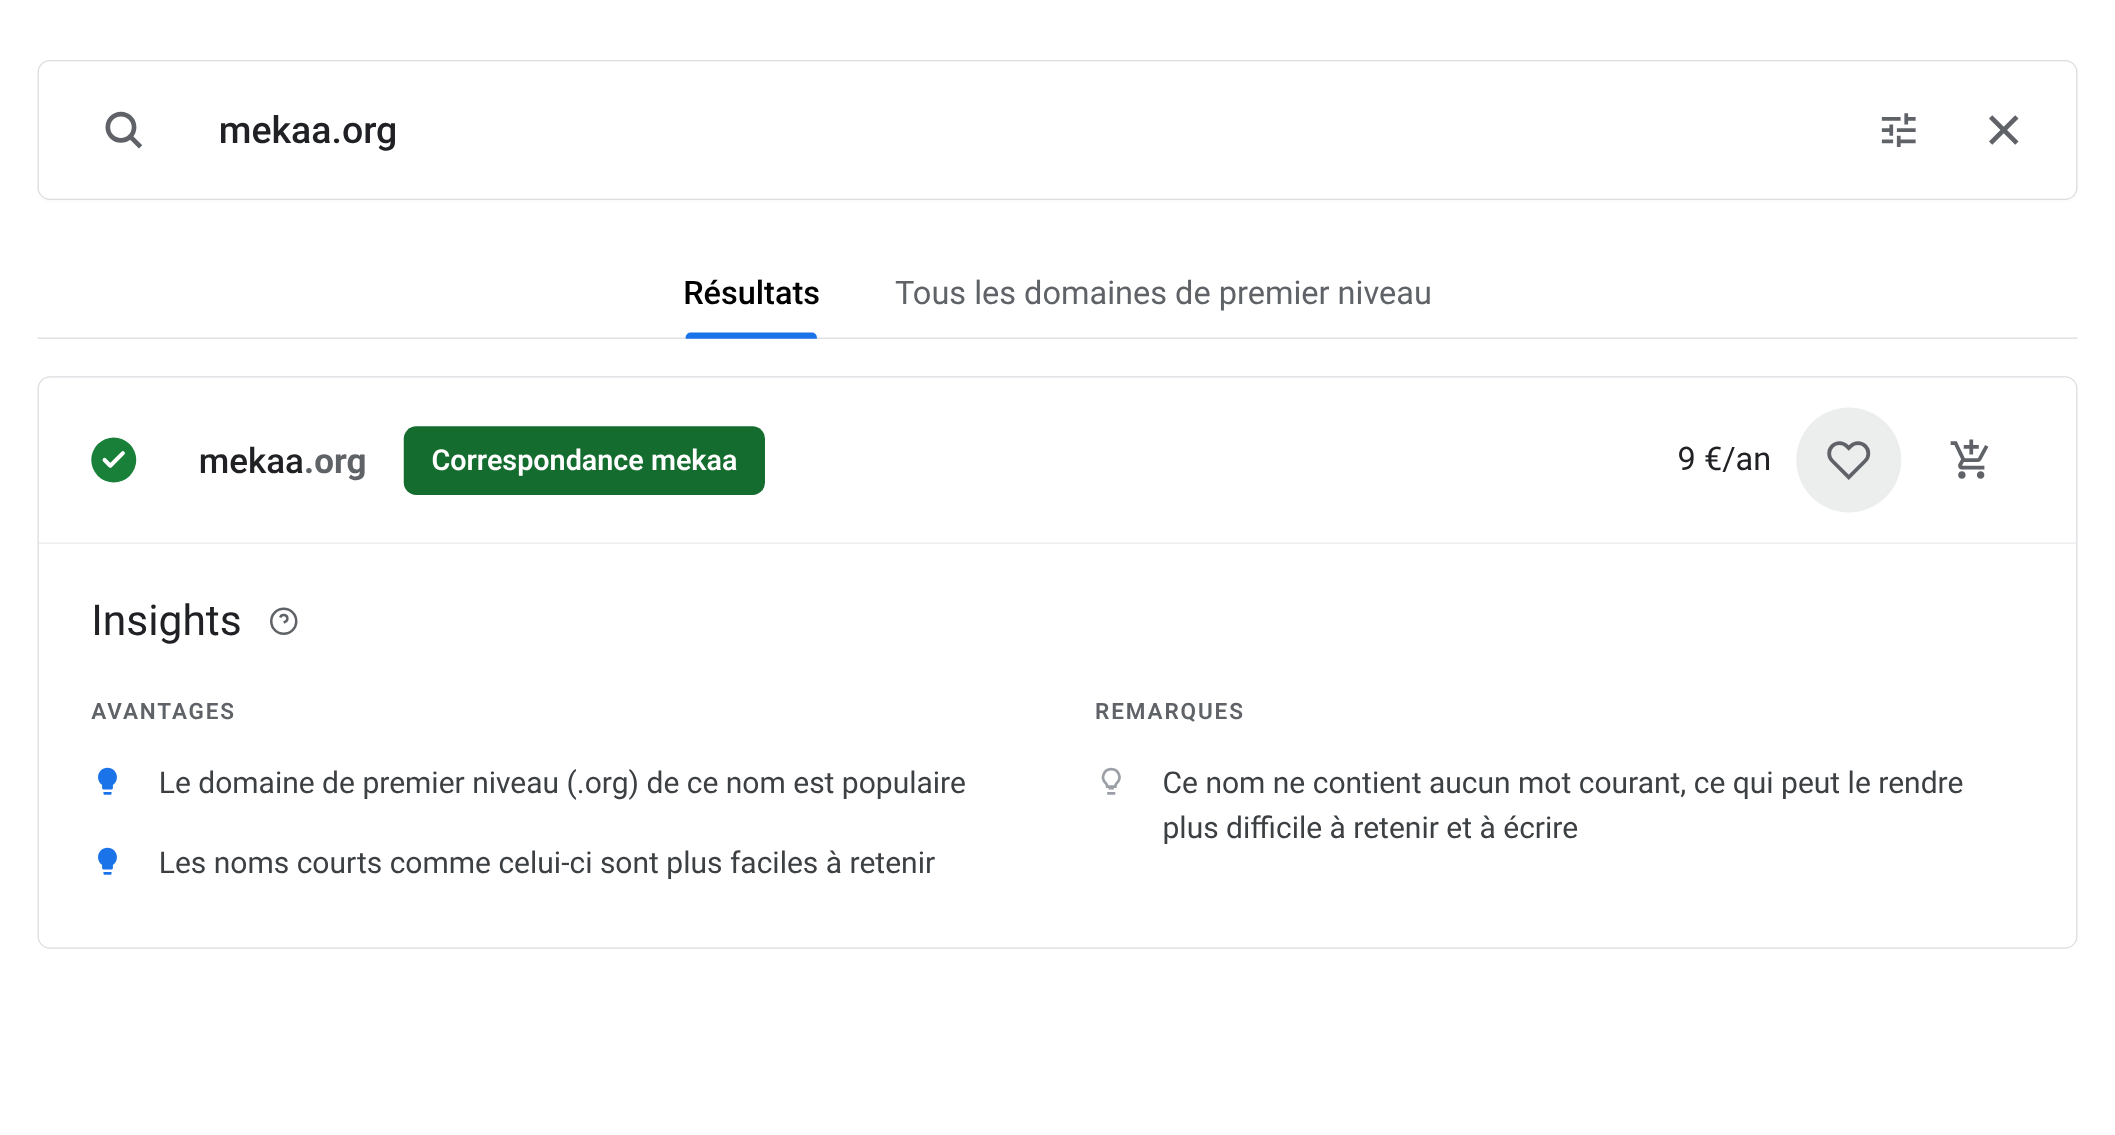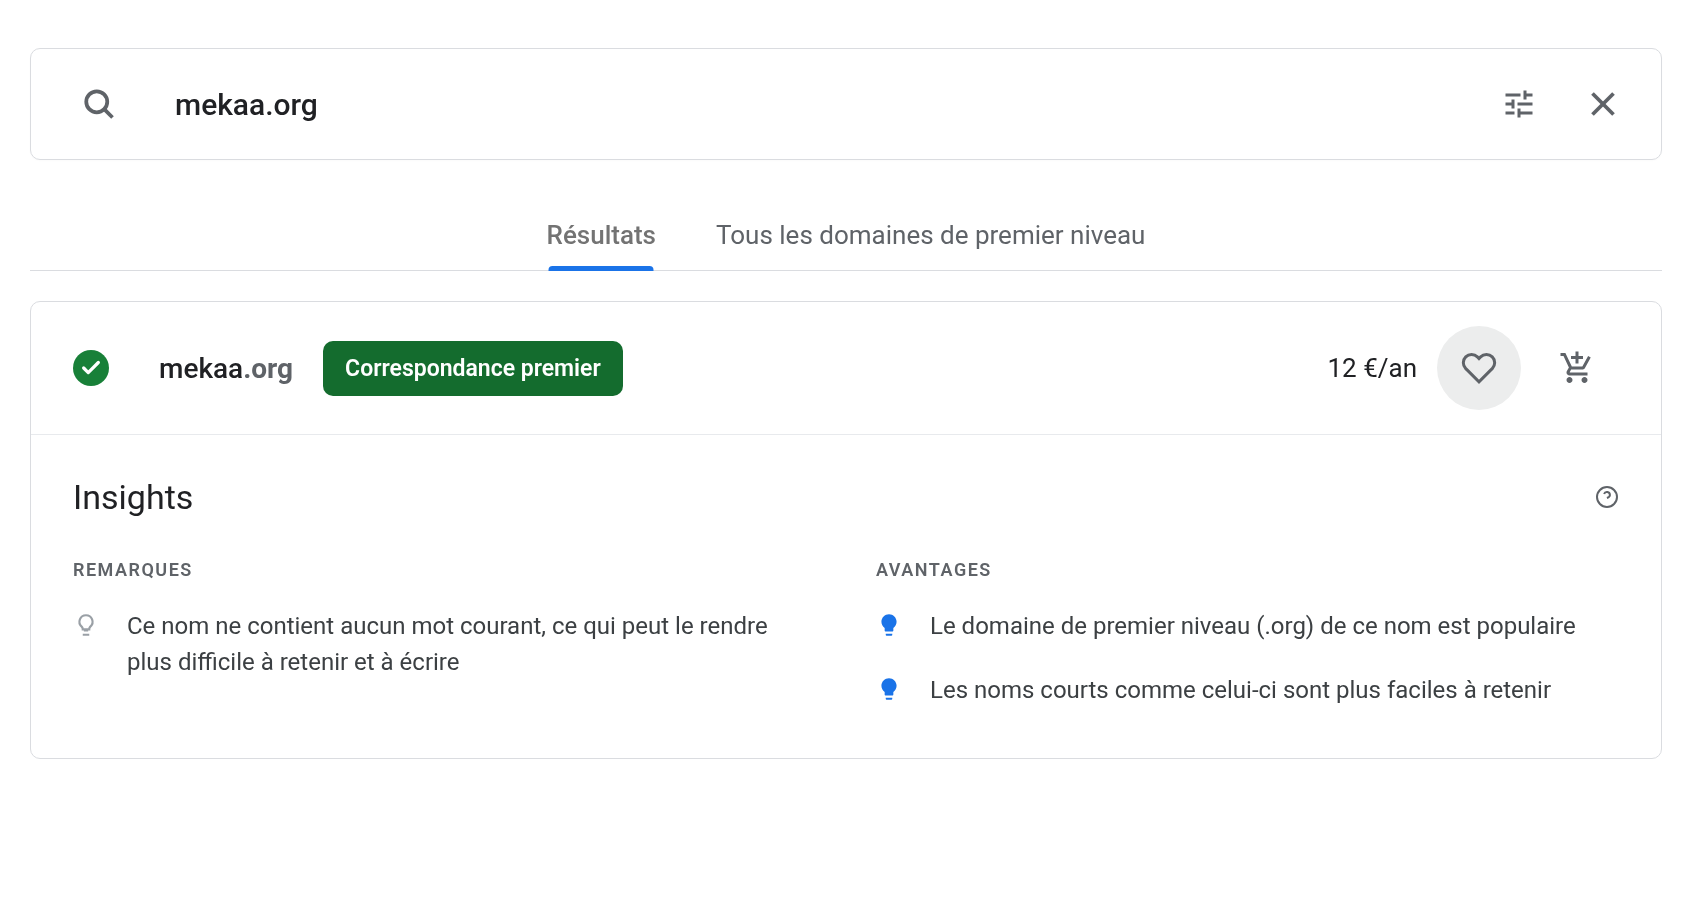--- a/index.html
+++ b/index.html
@@ -63,21 +63,21 @@
   margin-top: 40px;
 }
 .tab {
   padding: 20px 30px;
   font-size: 26px;
   color: #5f6368;
   cursor: pointer;
   position: relative;
 }
 .tab.active {
-  color: #737373;
+  color: #000000;
   font-weight: 500;
 }
 .tab.active::after {
   content: '';
   position: absolute;
   bottom: -1px;
   left: 50%;
   transform: translateX(-50%);
   width: 105px;
   height: 5px;
@@ -148,21 +148,20 @@
 .icon-btn.heart { background: #eceded; }
 .icon-btn svg { width: 36px; height: 36px; color: #5f6368; }
 .insights {
   padding: 42px 42px 50px 42px;
 }
 .insights-title-row {
   display: flex;
   align-items: center;
   gap: 22px;
   margin-bottom: 42px;
-  justify-content: space-between;
 }
 .insights-title {
   font-size: 34px;
   font-weight: 400;
   color: #202124;
 }
 .help-icon {
   width: 24px;
   height: 24px;
   color: #5f6368;
@@ -231,23 +230,23 @@
   <div class="result-card">
     <div class="result-header">
       <div class="check-circle">
         <svg viewBox="0 0 24 24" fill="none" stroke="#fff" stroke-width="3.5" stroke-linecap="round" stroke-linejoin="round">
           <polyline points="4 12 9 17 20 6"></polyline>
         </svg>
       </div>
       <div class="domain-name">
         <span class="sld">mekaa</span><span class="tld">.org</span>
       </div>
-      <div class="badge">Correspondance premier</div>
+      <div class="badge">Correspondance mekaa</div>
       <div class="result-right">
-        <div class="price">12 €/an</div>
+        <div class="price">9 €/an</div>
         <button class="icon-btn heart">
           <svg viewBox="0 0 24 24" fill="none" stroke="currentColor" stroke-width="2">
             <path d="M20.84 4.61a5.5 5.5 0 0 0-7.78 0L12 5.67l-1.06-1.06a5.5 5.5 0 0 0-7.78 7.78l1.06 1.06L12 21.23l7.78-7.78 1.06-1.06a5.5 5.5 0 0 0 0-7.78z"></path>
           </svg>
         </button>
         <button class="icon-btn">
           <svg viewBox="0 0 24 24" fill="currentColor">
             <path d="M11 9h2V6h3V4h-3V1h-2v3H8v2h3v3zm-4 9c-1.1 0-1.99.9-1.99 2S5.9 22 7 22s2-.9 2-2-.9-2-2-2zm10 0c-1.1 0-1.99.9-1.99 2s.89 2 1.99 2 2-.9 2-2-.9-2-2-2zm-9.83-3.25l.03-.12.9-1.63h7.45c.75 0 1.41-.41 1.75-1.03l3.86-7.01L19.42 4h-.01l-1.1 2-2.76 5H8.53l-.13-.27L6.16 6l-.95-2-.94-2H1v2h2l3.6 7.59-1.35 2.45c-.16.28-.25.61-.25.96 0 1.1.9 2 2 2h12v-2H7.42c-.13 0-.25-.11-.25-.25z"></path>
           </svg>
         </button>
@@ -257,41 +256,41 @@
     <div class="insights">
       <div class="insights-title-row">
         <div class="insights-title">Insights</div>
         <svg class="help-icon" viewBox="0 0 24 24" fill="none" stroke="currentColor" stroke-width="2">
           <circle cx="12" cy="12" r="10"></circle>
           <path d="M9.09 9a3 3 0 0 1 5.83 1c0 2-3 3-3 3"></path>
           <line x1="12" y1="17" x2="12.01" y2="17"></line>
         </svg>
       </div>
       <div class="insights-cols">
-        <div class="insights-col">
-          <div class="col-heading">REMARQUES</div>
-          <div class="insight-item">
-            <svg class="bulb-icon" viewBox="0 0 24 24" fill="none" stroke="#9aa0a6" stroke-width="2">
-              <path d="M9 21h6M10 17h4M12 3a6 6 0 0 0-4 10.5c.5.5 1 1.5 1 2.5h6c0-1 .5-2 1-2.5A6 6 0 0 0 12 3z"></path>
-            </svg>
-            <div class="insight-text">Ce nom ne contient aucun mot courant, ce qui peut le rendre plus difficile à retenir et à écrire</div>
-          </div>
-        </div>
         <div class="insights-col">
           <div class="col-heading">AVANTAGES</div>
           <div class="insight-item">
             <svg class="bulb-icon" viewBox="0 0 24 24" fill="#1a73e8">
               <path d="M9 21c0 .55.45 1 1 1h4c.55 0 1-.45 1-1v-1H9v1zm3-19C8.14 2 5 5.14 5 9c0 2.38 1.19 4.47 3 5.74V17c0 .55.45 1 1 1h6c.55 0 1-.45 1-1v-2.26c1.81-1.27 3-3.36 3-5.74 0-3.86-3.14-7-7-7z"></path>
             </svg>
             <div class="insight-text">Le domaine de premier niveau (.org) de ce nom est populaire</div>
           </div>
           <div class="insight-item">
             <svg class="bulb-icon" viewBox="0 0 24 24" fill="#1a73e8">
               <path d="M9 21c0 .55.45 1 1 1h4c.55 0 1-.45 1-1v-1H9v1zm3-19C8.14 2 5 5.14 5 9c0 2.38 1.19 4.47 3 5.74V17c0 .55.45 1 1 1h6c.55 0 1-.45 1-1v-2.26c1.81-1.27 3-3.36 3-5.74 0-3.86-3.14-7-7-7z"></path>
             </svg>
             <div class="insight-text">Les noms courts comme celui-ci sont plus faciles à retenir</div>
           </div>
         </div>
+        <div class="insights-col">
+          <div class="col-heading">REMARQUES</div>
+          <div class="insight-item">
+            <svg class="bulb-icon" viewBox="0 0 24 24" fill="none" stroke="#9aa0a6" stroke-width="2">
+              <path d="M9 21h6M10 17h4M12 3a6 6 0 0 0-4 10.5c.5.5 1 1.5 1 2.5h6c0-1 .5-2 1-2.5A6 6 0 0 0 12 3z"></path>
+            </svg>
+            <div class="insight-text">Ce nom ne contient aucun mot courant, ce qui peut le rendre plus difficile à retenir et à écrire</div>
+          </div>
+        </div>
       </div>
     </div>
   </div>
 
 </div>
 
 </body></html>

